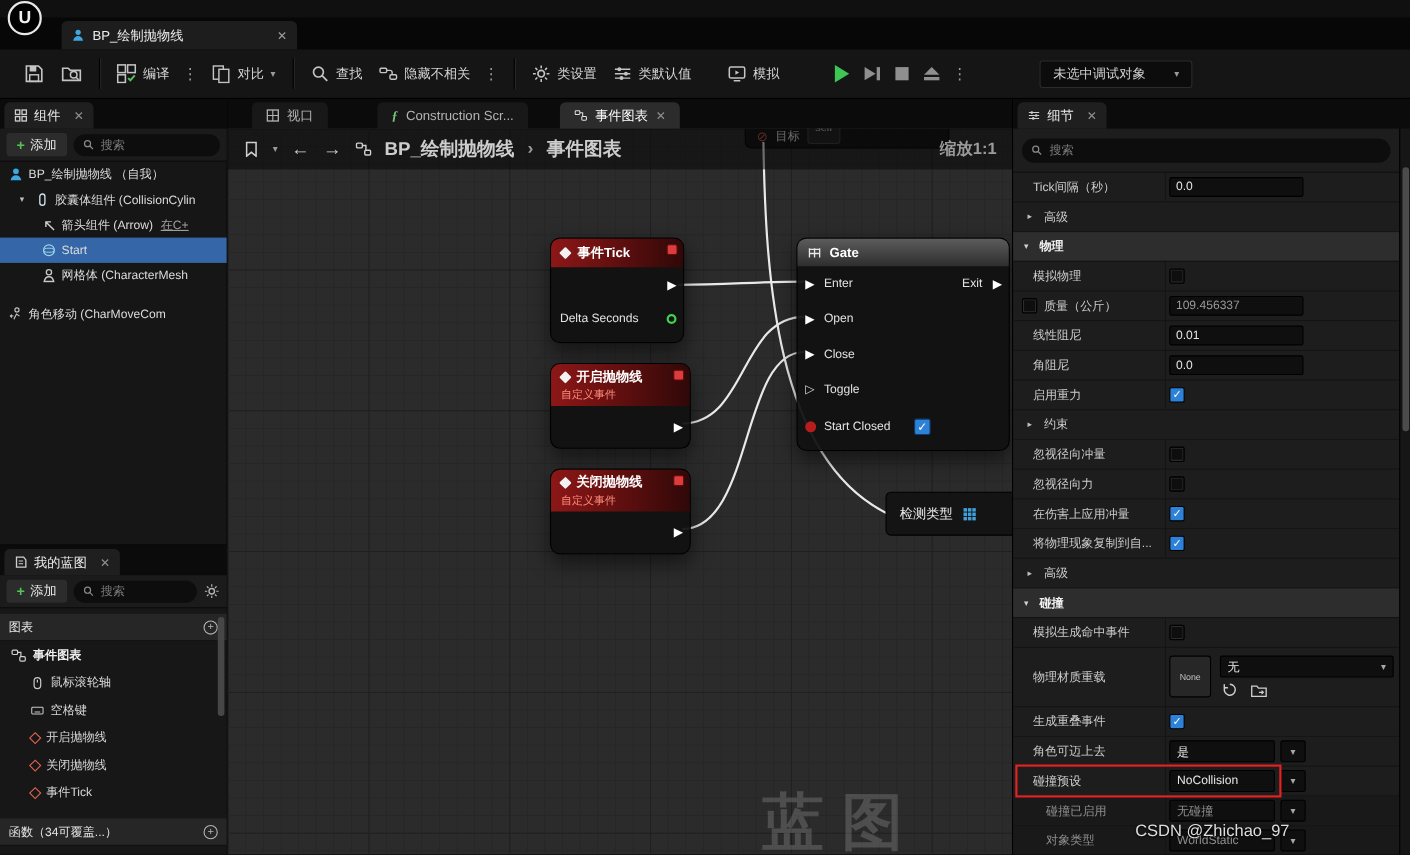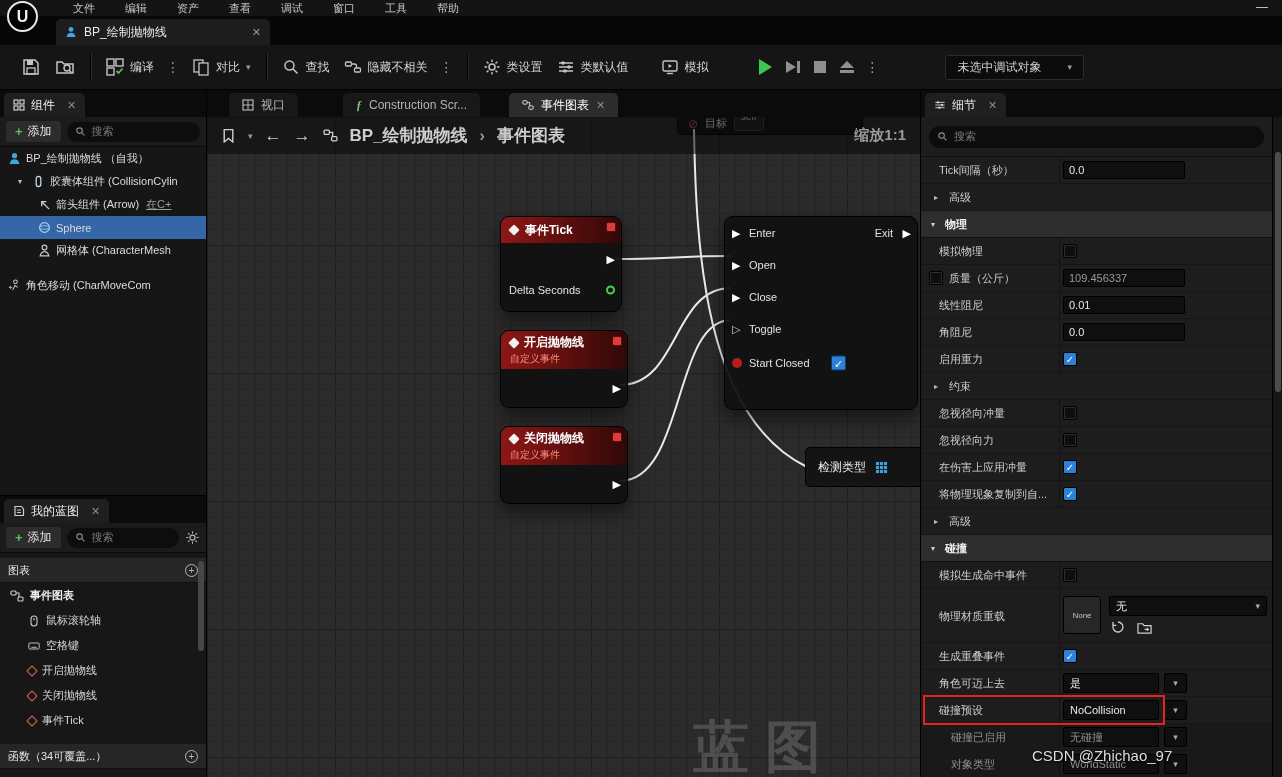--- a/index.html
+++ b/index.html
@@ -139,31 +139,20 @@
 .dscroll{position:absolute;right:0;top:27px;bottom:0;width:10px;background:#161616;border-left:1px solid #000;}
 .dthumb{position:absolute;left:2px;width:6px;border-radius:3px;background:#4c4c4c;}
 .credit{position:absolute;left:1032px;top:747px;z-index:40;font-size:15px;color:#dedede;text-shadow:0 1px 2px #000;}
 svg{display:block;}
 </style>
 </head>
 <body>
 
 <div class="app">
 
-  <div class="menubar">
-    <span class="menu-item">文件</span>
-    <span class="menu-item">编辑</span>
-    <span class="menu-item">资产</span>
-    <span class="menu-item">查看</span>
-    <span class="menu-item">调试</span>
-    <span class="menu-item">窗口</span>
-    <span class="menu-item">工具</span>
-    <span class="menu-item">帮助</span>
-    <span class="minimize">—</span>
-  </div>
   <div class="ue-logo">U</div>
 
   <div class="tabstrip">
     <div class="doc-tab">
       <svg width="12" height="12" viewBox="0 0 12 12">
           <circle cx="6" cy="3.4" r="2.4" fill="#3fa7e0"></circle>
           <path d="M1.5 11c.6-3 2.4-4.3 4.5-4.3S10 8 10.5 11z" fill="#3fa7e0"></path>
         </svg>
       <span>BP_绘制抛物线</span>
       <span class="x">✕</span>
@@ -317,21 +306,21 @@
             <path d="M12 12L4 4M4 9V4h5" fill="none" stroke="#cfcfcf" stroke-width="1.4"></path>
           </svg>
         <span class="tlab">箭头组件 (Arrow)</span>
         <span class="tsuf">在C+</span>
       </div>
       <div class="trow selected" style="padding-left:38px">
         <svg width="13" height="13" viewBox="0 0 14 14">
             <circle cx="7" cy="7" r="5.3" fill="none" stroke="#9fd4ea" stroke-width="1.2"></circle>
             <ellipse cx="7" cy="7" rx="5.3" ry="2" fill="none" stroke="#9fd4ea" stroke-width="0.9"></ellipse>
           </svg>
-        <span class="tlab">Sphere</span>
+        <span class="tlab">Start</span>
       </div>
       <div class="trow" style="padding-left:38px">
         <svg width="13" height="13" viewBox="0 0 12 12">
             <circle cx="6" cy="3.2" r="2.2" fill="none" stroke="#c9c9c9" stroke-width="1.1"></circle>
             <path d="M2 11c.6-2.8 2.2-4 4-4s3.4 1.2 4 4z" fill="none" stroke="#c9c9c9" stroke-width="1.1"></path>
           </svg>
         <span class="tlab">网格体 (CharacterMesh</span>
       </div>
       <div class="trow" style="padding-left:8px;margin-top:12px">
         <svg width="13" height="13" viewBox="0 0 14 14">
@@ -495,20 +484,26 @@
             </span>
           <span class="nsub">自定义事件</span>
           <span class="flag"></span>
         </div>
         <div class="nrow" style="height:38px">
           <span class="pin-r exec">▶</span>
         </div>
       </div>
 
       <div class="node" style="left:517px;top:99px;width:194px;height:194px;">
+        <div class="gatehead">
+          <svg width="13" height="13" viewBox="0 0 14 14">
+              <path d="M2 3v9M7 3v9M12 3v9M2 4h10M2 8h10" stroke="#e8e8e8" stroke-width="1.3" fill="none"></path>
+            </svg>
+          <span class="ntitle">Gate</span>
+        </div>
         <div class="grow">
           <span class="pin-l exec">▶</span>
           <span class="lab-l">Enter</span>
           <span class="lab-r">Exit</span>
           <span class="pin-r exec">▶</span>
         </div>
         <div class="grow">
           <span class="pin-l exec">▶</span>
           <span class="lab-l">Open</span>
         </div>

